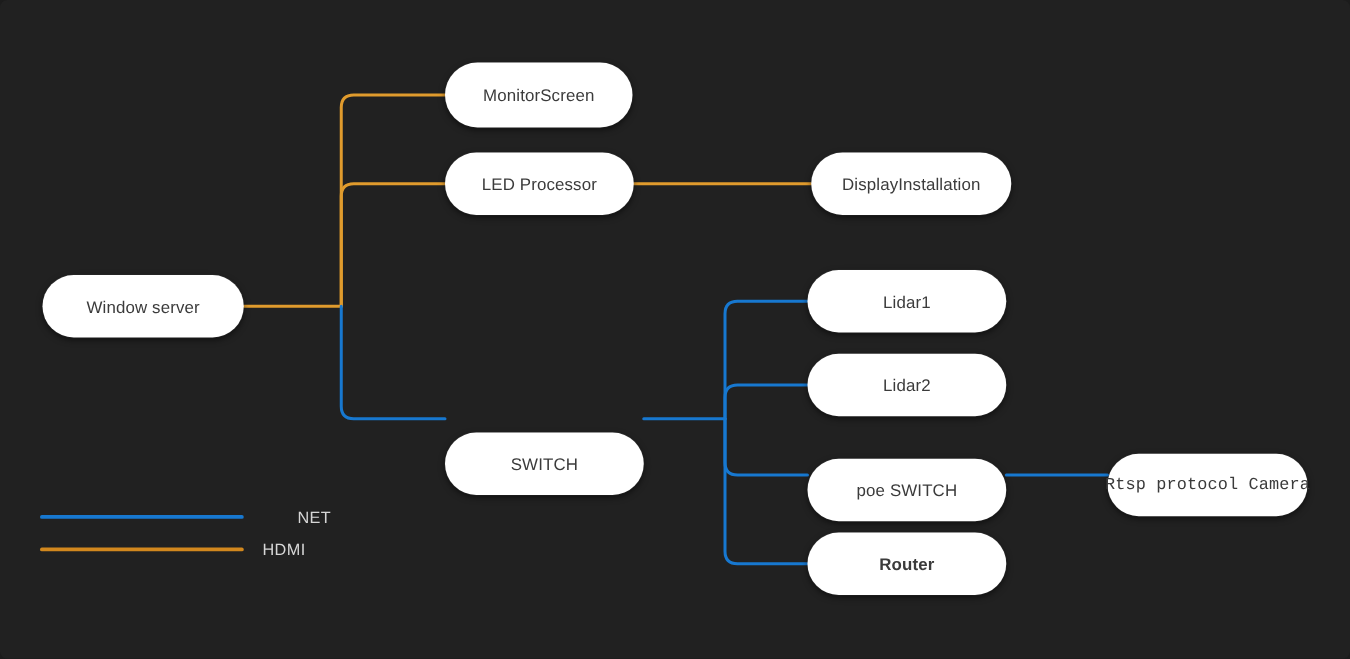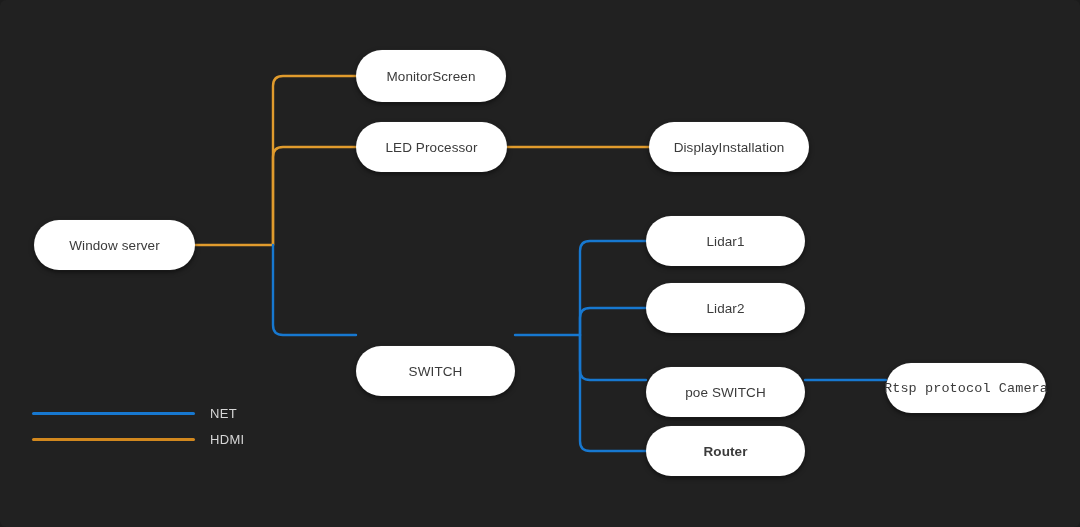--- a/index.html
+++ b/index.html
@@ -112,21 +112,21 @@
       </div>
       <div class="node" style="left: 646px; top: 426px; width: 159px; height: 50px; font-weight: bold;">
         <span class="node-label">Router</span>
       </div>
       <div class="node" style="left: 886px; top: 363px; width: 160px; height: 50px; font-family: Liberation Mono, monospace;">
         <span class="node-label">Rtsp protocol Camera</span>
       </div>
     </div>
 
   <div id="legend-layer">
-      <div class="legend-row" style="left: 32px; top: 406px;">
+      <div class="legend-row" style="left: 32px; top: 406px; gap: 28px;">
         <span class="legend-swatch" style="background: rgb(23, 120, 208);"></span>
         <span class="legend-text">NET</span>
       </div>
       <div class="legend-row" style="left: 32px; top: 432px;">
         <span class="legend-swatch" style="background: rgb(210, 136, 30);"></span>
         <span class="legend-text">HDMI</span>
       </div>
     </div>
 
 </div>

